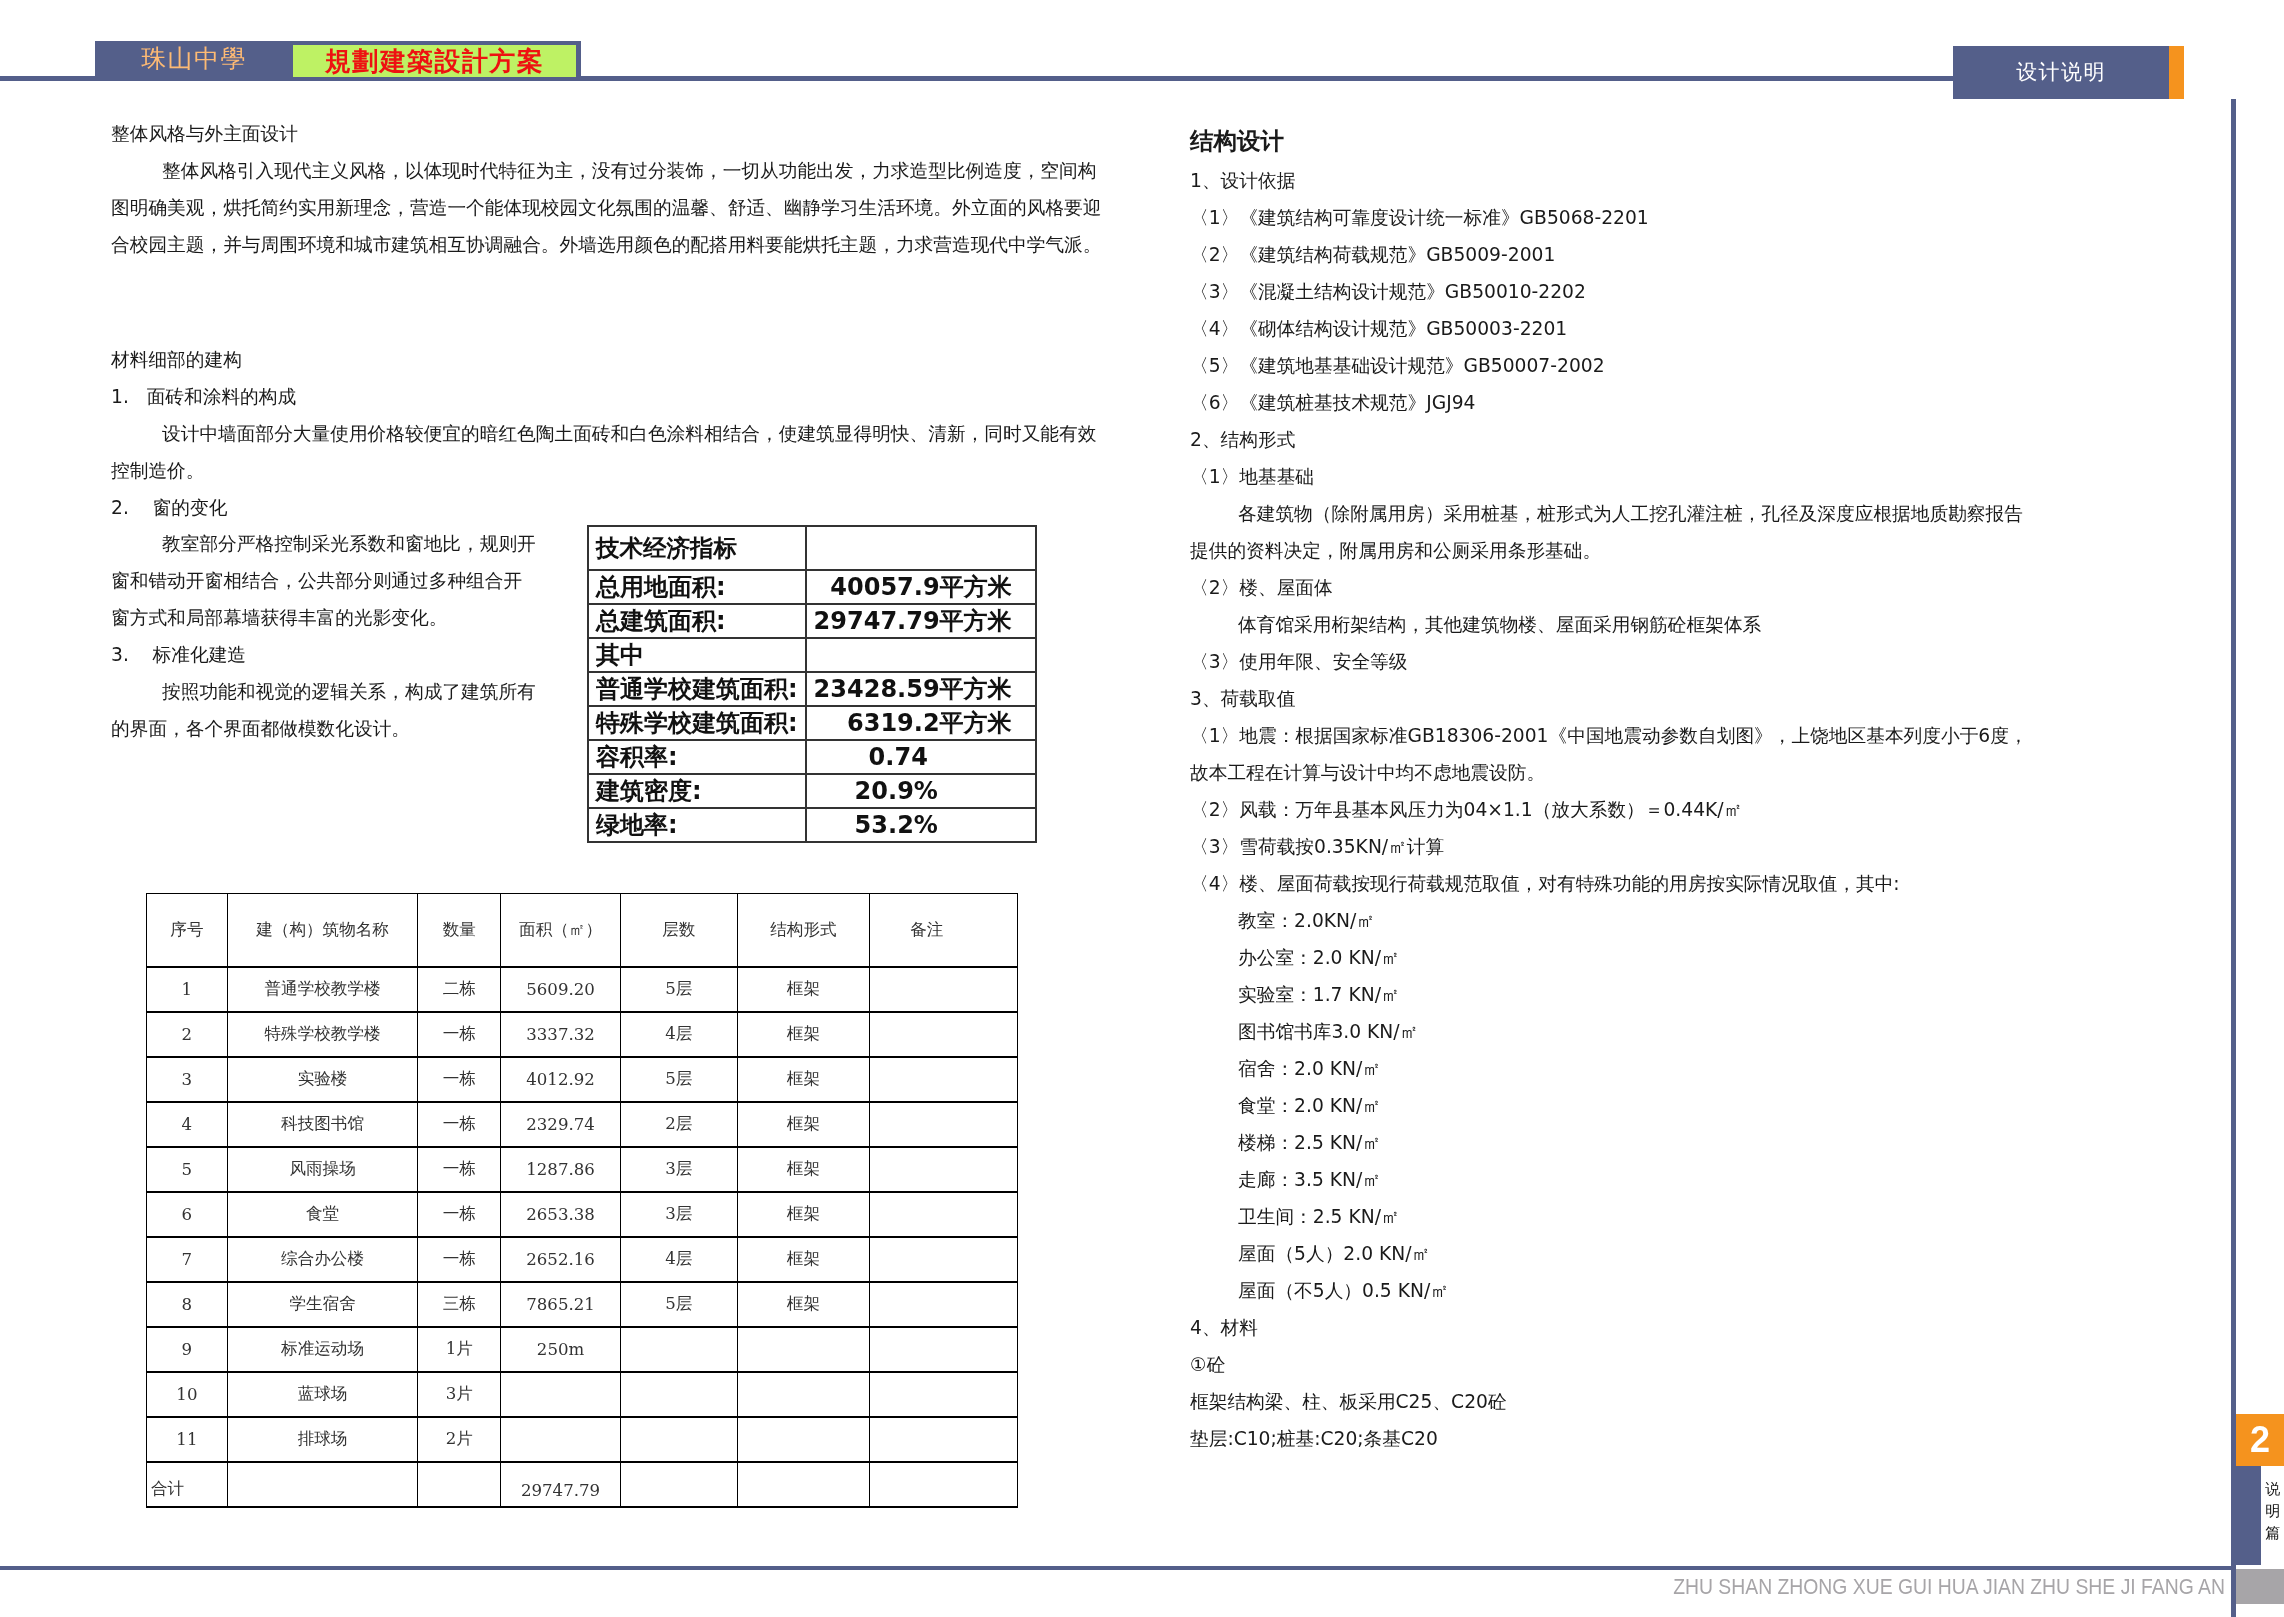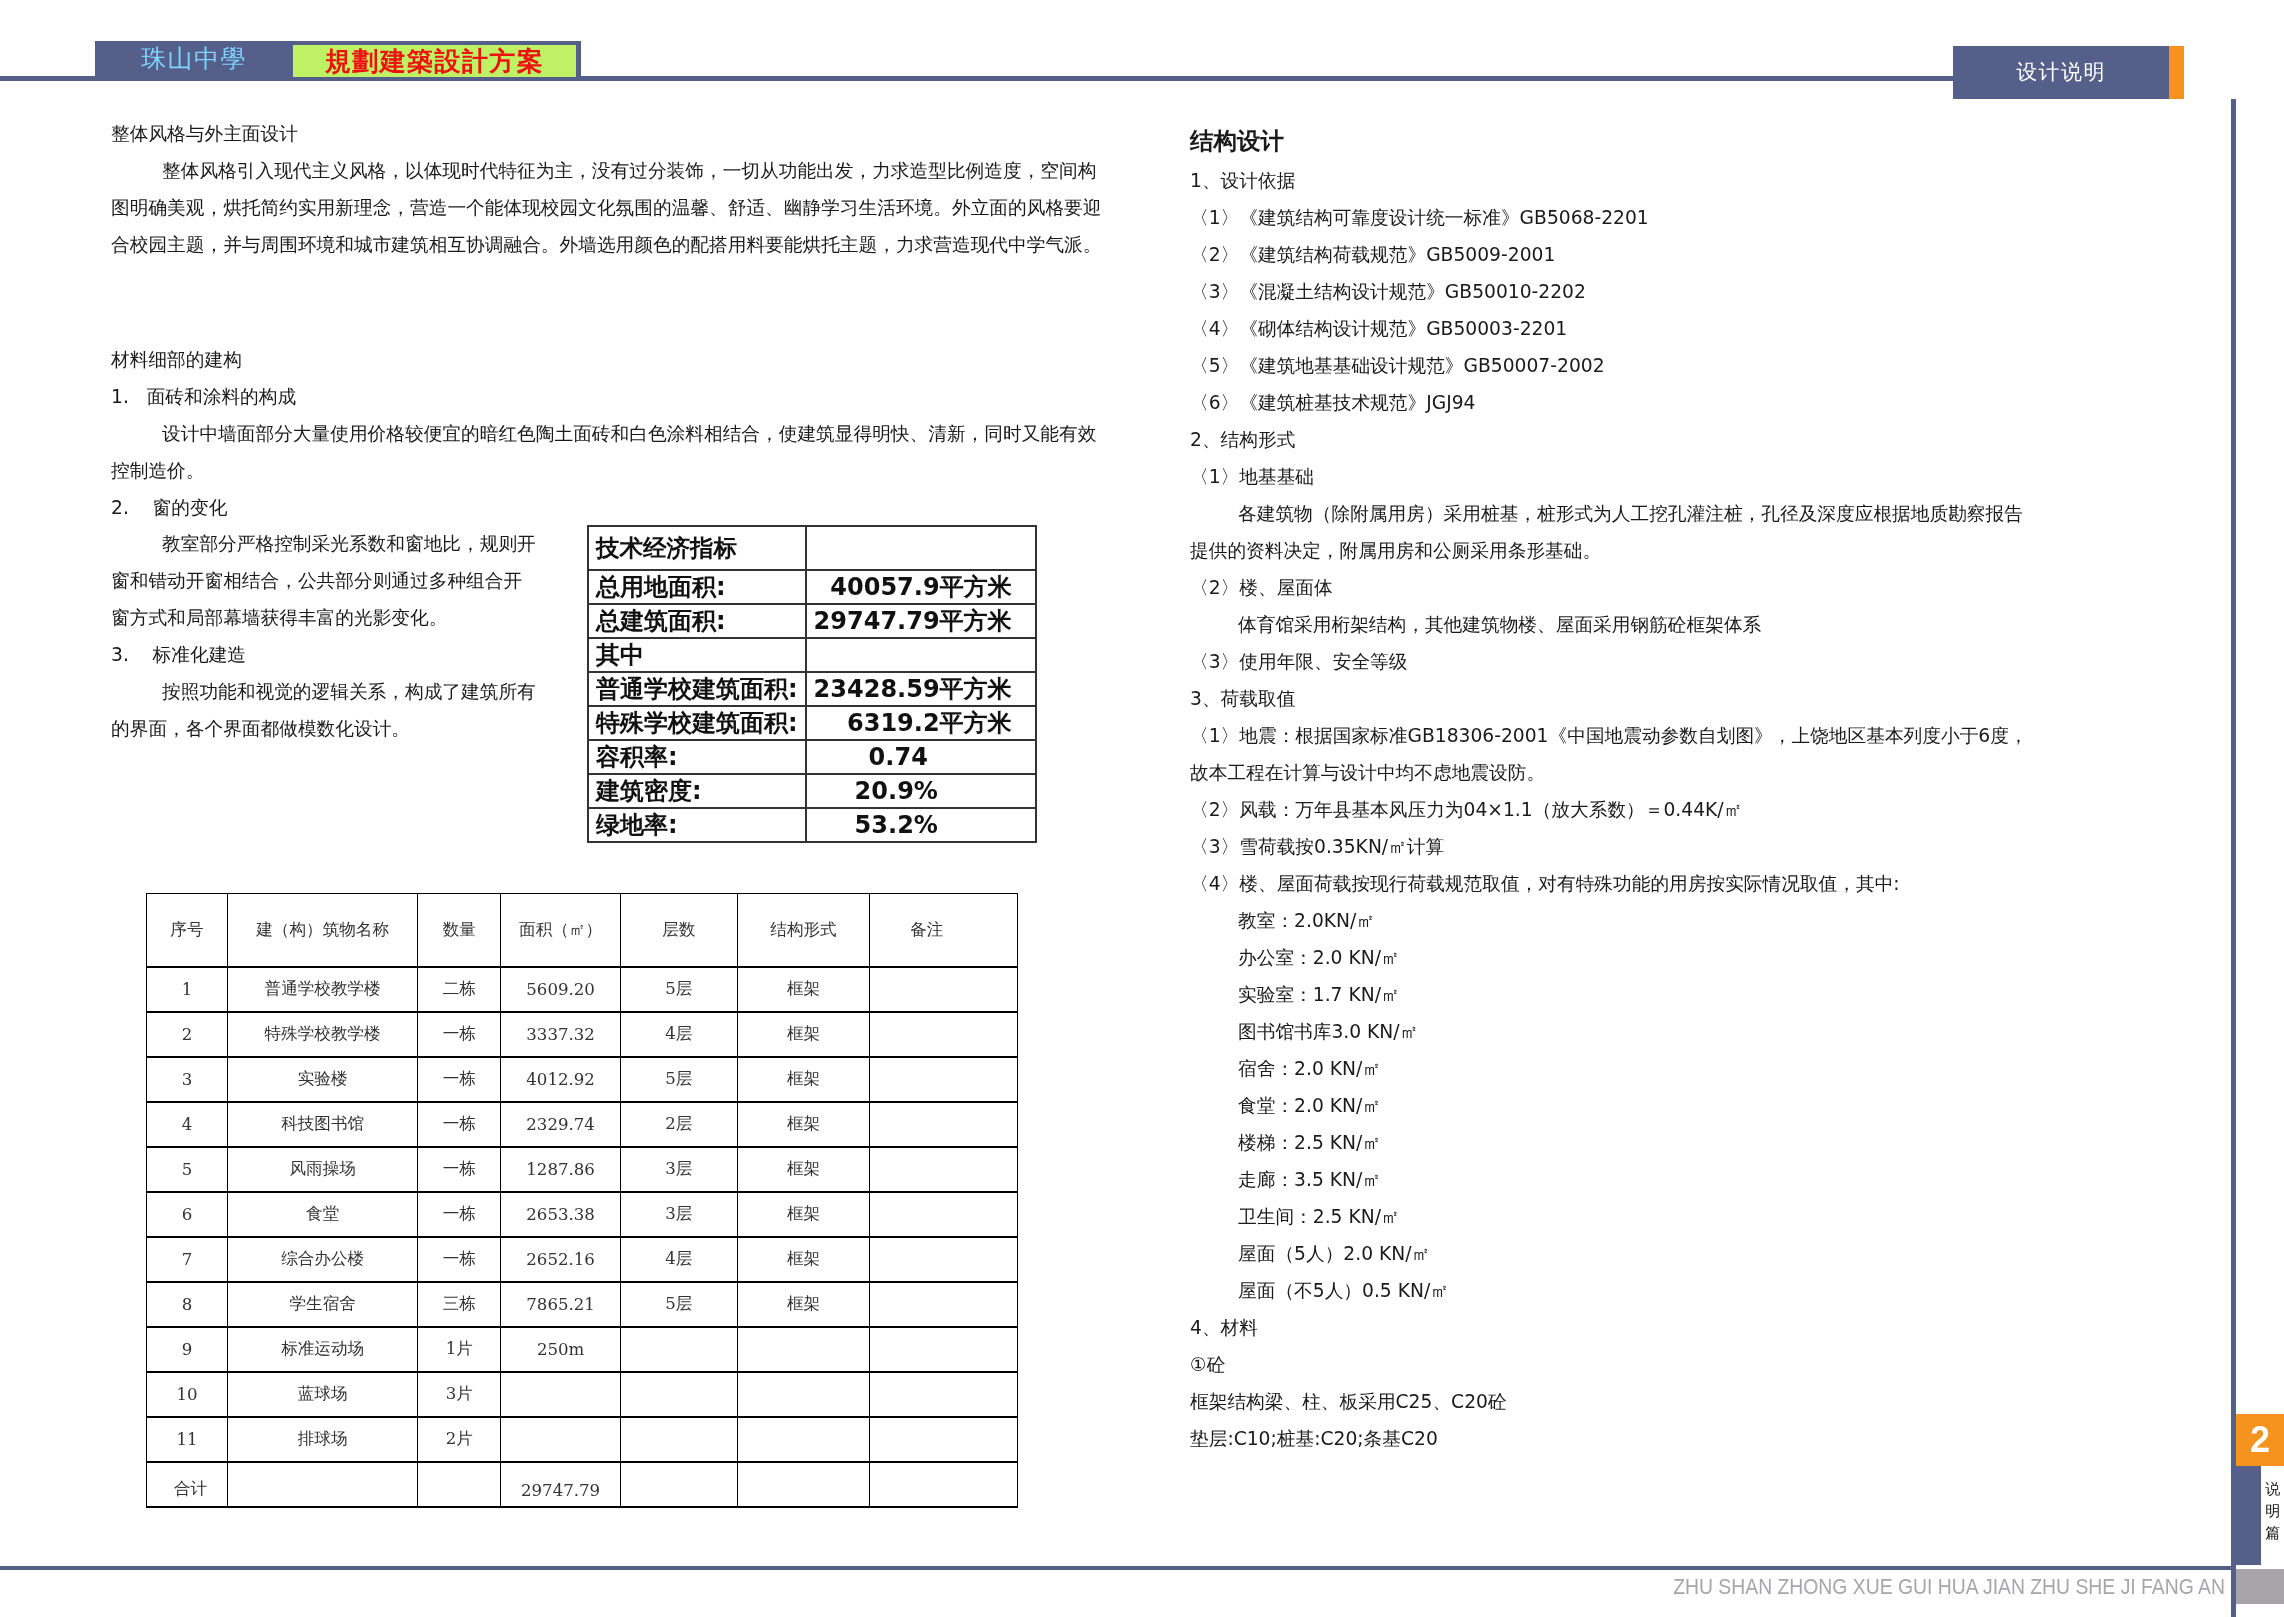--- a/index.html
+++ b/index.html
@@ -2,21 +2,21 @@
 <html style="font-size:11px"><head>
 <meta charset="utf-8">
 <style>
   * { box-sizing: border-box; margin: 0; padding: 0; }
   html, body { width: 2284px; height: 1617px; background: #ffffff; overflow: hidden; }
   body { position: relative; font-family: "DejaVu Sans", "Liberation Sans", sans-serif; color: #111; }
 
   
   .top-line { position: absolute; left: 0; top: 76px; width: 1969px; height: 4.8px; background: #545f8a; }
   .brand-block { position: absolute; left: 95px; top: 41px; width: 486px; height: 36px; background: #545f8a; }
-  .brand-school { position: absolute; left: 0; top: 0; width: 198px; height: 36px; color: #7dd3fc;
+  .brand-school { position: absolute; left: 0; top: 0; width: 198px; height: 36px; color: #fdba74;
     font-size: 25px; line-height: 36px; text-align: center; letter-spacing: 1.4px; }
   .brand-title { position: absolute; left: 198px; top: 3.5px; width: 283px; height: 32px; background: #bef264;
     color: #ee1111; font-size: 26px; line-height: 32px; text-align: center; letter-spacing: 1.4px; font-weight: bold; }
   .section-tab { position: absolute; left: 1953px; top: 46px; width: 216px; height: 53px; background: #545f8a;
     color: #fff; font-size: 21px; line-height: 53px; text-align: center; letter-spacing: 1.4px; }
   .section-tab-accent { position: absolute; left: 2169px; top: 46px; width: 15px; height: 53px; background: #f5931e; }
   .right-rule { position: absolute; left: 2231px; top: 99px; width: 4.8px; height: 1518px; background: #545f8a; }
 
   
   .bottom-line { position: absolute; left: 0; top: 1566px; width: 2236px; height: 3.5px; background: #545f8a; }
@@ -50,21 +50,21 @@
     text-align: center; height: 45px; }
   .bld-table tr { border-bottom: 2.8px solid #000; }
   .bld-table th { height: 73px; }
   .bld-table .c0 { width: 81px; }
   .bld-table .c1 { width: 191px; }
   .bld-table .c2 { width: 83px; }
   .bld-table .c3 { width: 120px; }
   .bld-table .c4 { width: 117px; }
   .bld-table .c5 { width: 133px; }
   .bld-table .c6 { width: 148px; }
-  .bld-table td.total-label { text-align: left; padding-left: 27px; vertical-align: bottom; padding-bottom: 5.5px; }
+  .bld-table td.total-label { text-align: left; padding-left: 4px; vertical-align: bottom; padding-bottom: 5.5px; }
   .bld-table td.total-val { vertical-align: bottom; padding-bottom: 5.5px; }
 
   
   .right-col { left: 1190px; width: 995px; }
   .rh { font-size: 23.5px; font-weight: bold; line-height: 41px; }
   .r-line { display: block; white-space: nowrap; }
   .r-ind { padding-left: 48px; }
 </style>
 </head>
 <body>

